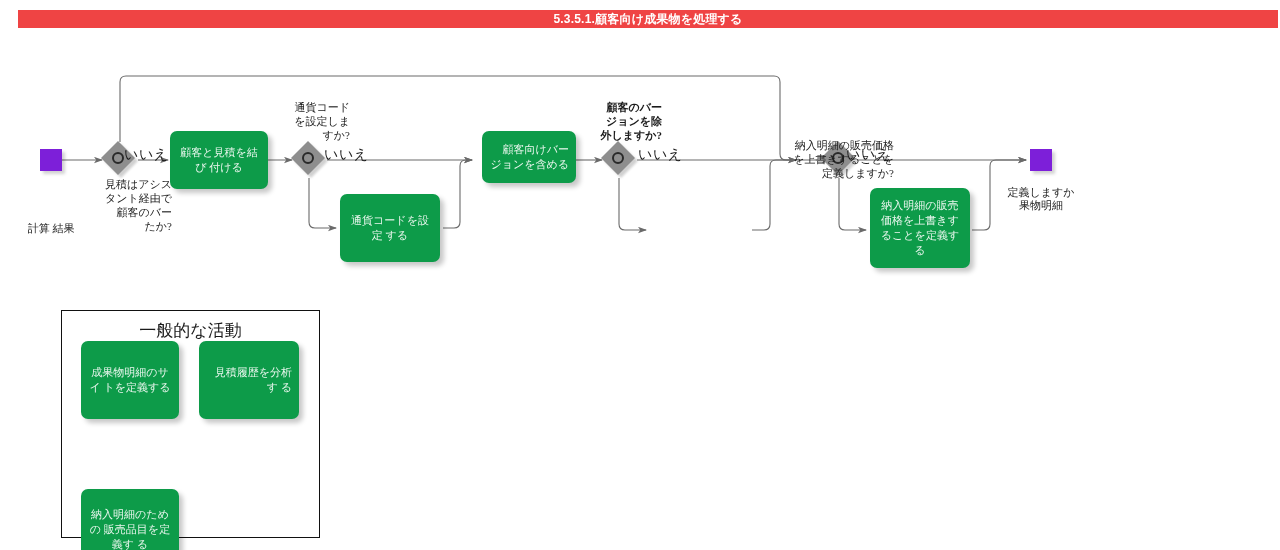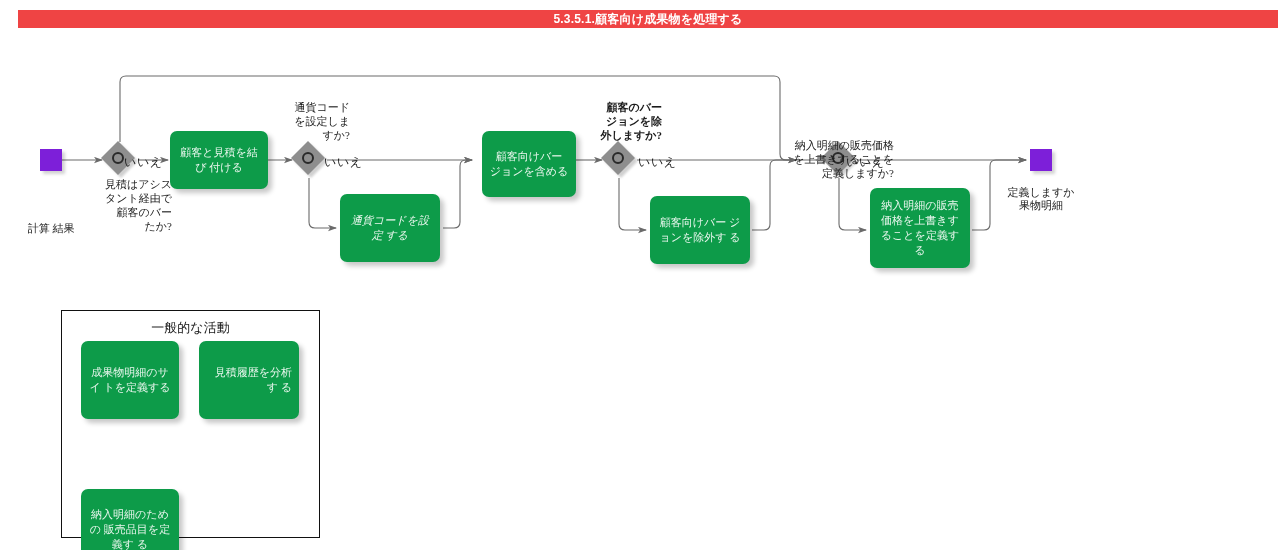--- a/index.html
+++ b/index.html
@@ -59,30 +59,30 @@
   .diamond .dring{
     position:absolute;left:6px;top:6px;width:12px;height:12px;
     border-radius:50%;border:2.5px solid #2a2a2a;background:#8e8e8e;
     box-sizing:border-box;
   }
   .qlabel{
     position:absolute;text-align:right;font-size:11px;color:#1a1a1a;
     line-height:14px;white-space:pre-line;
   }
   .edgelabel{
-    position:absolute;font-size:12px;color:#1a1a1a;letter-spacing:.6px;margin-top:8px;
+    position:absolute;font-size:14px;color:#1a1a1a;letter-spacing:.6px;
   }
 
   
   .groupbox{
     position:absolute;border:1.6px solid #111;background:transparent;
     box-sizing:border-box;
   }
   .grouptitle{
-    position:absolute;text-align:center;font-size:13px;color:#1a1a1a;
+    position:absolute;text-align:center;font-size:17px;color:#1a1a1a;
     width:100%;
   }
 </style>
 </head>
 <body>
 
 <div id="root">
 
   <div class="titlebar">
     <span class="t">5.3.5.1.顧客向け成果物を処理する</span>
@@ -149,44 +149,40 @@
   <div class="diamond" style="left:296px;top:146px;">
     <div class="dsh"></div>
     <div class="dbody"></div>
     <div class="dring"></div>
   </div>
   <div class="qlabel" style="left:270px;top:100px;width:80px;">通貨コード
 を設定しま
 すか?</div>
   <div class="edgelabel" style="left:324px;top:146px;">いいえ</div>
 
-  <div class="node proc" style="left:340px;top:194px;width:100px;height:68px;font-style:italic;">
+  <div class="node proc" style="left:340px;top:194px;width:100px;height:68px;">
     <span>通貨コードを設定
 する</span>
   </div>
 
-  <div class="node proc" style="left:482px;top:131px;width:94px;height:66px;">
+  <div class="node proc" style="left:482px;top:131px;width:94px;height:52px;text-align:right;">
     <span>顧客向けバー
 ジョンを含める</span>
   </div>
 
   <div class="diamond" style="left:606px;top:146px;">
     <div class="dsh"></div>
     <div class="dbody"></div>
     <div class="dring"></div>
   </div>
   <div class="qlabel" style="left:578px;top:100px;width:84px;font-weight:bold;">顧客のバー
 ジョンを除
 外しますか?</div>
   <div class="edgelabel" style="left:638px;top:146px;">いいえ</div>
 
-  <div class="node proc" style="left:650px;top:196px;width:100px;height:68px;">
-    <span>顧客向けバー
-ジョンを除外す る</span>
-  </div>
 
   <div class="diamond" style="left:826px;top:146px;">
     <div class="dsh"></div>
     <div class="dbody"></div>
     <div class="dring"></div>
   </div>
   <div class="qlabel" style="left:784px;top:138px;width:110px;">納入明細の販売価格
 を上書きすることを
 定義しますか?</div>
   <div class="edgelabel" style="left:846px;top:146px;">いいえ</div>

